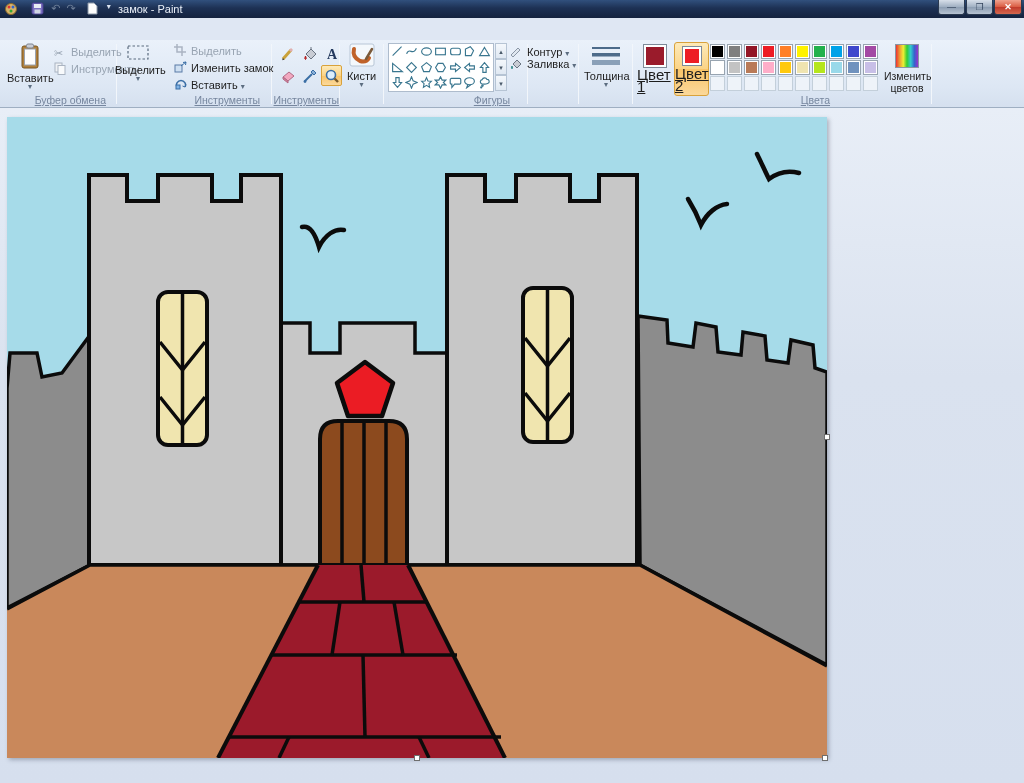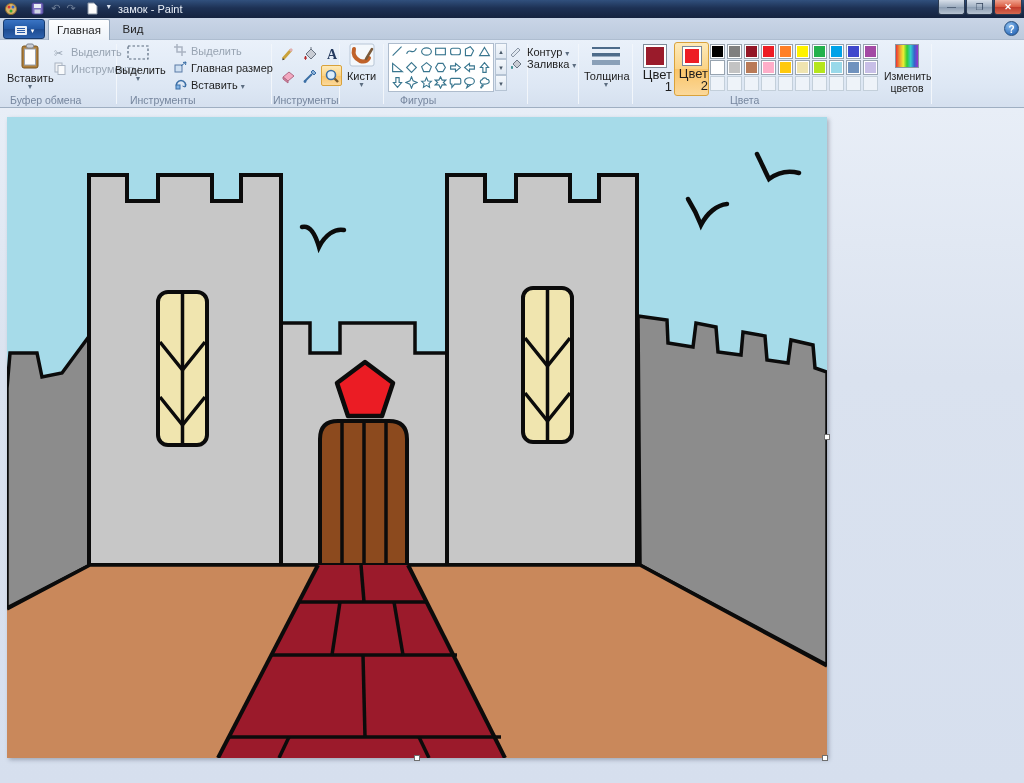--- a/index.html
+++ b/index.html
@@ -33,21 +33,21 @@
   #help-btn { position:absolute; left:1004px; top:3px; width:15px; height:15px; border-radius:50%;
     background:radial-gradient(circle at 35% 30%, #8fc0ef, #3a77c2 65%, #295a9e);
     color:#fff; font-size:10px; font-weight:bold; text-align:center; line-height:15px;
     border:1px solid #27507f; }
 
   
   #ribbon { left:0; top:40px; width:1024px; height:68px;
     background:linear-gradient(#eaf1fa, #dde7f4 70%, #d5e0ef); border-bottom:1px solid #9fafc2; }
   .gdiv { position:absolute; top:4px; width:1px; height:60px; background:#c3cfdf;
     border-right:1px solid #f2f6fb; }
-  .glabel { position:absolute; top:54px; font-size:10.5px; color:#76869e; text-align:left; }
+  .glabel { position:absolute; top:54px; font-size:10.5px; color:#76869e; text-align:right;text-decoration:underline; }
   .bigbtn { position:absolute; top:2px; height:54px; text-align:center; border:1px solid transparent; border-radius:3px; }
   .bigbtn .blab { display:block; margin-top:1px; }
   .dd { color:#5c6d80; font-size:8px; line-height:6px; display:block; }
   .sbtn { position:absolute; height:16px; line-height:15px; white-space:nowrap; }
   .sbtn .ic { display:inline-block; width:14px; vertical-align:middle; margin-right:3px; }
   .sbtn .dd2 { color:#5c6d80; font-size:8px; margin-left:3px; }
   .grayed { color:#98a4b2; }
   .toolcell { position:absolute; width:21px; height:21px; border:1px solid transparent;
     border-radius:2px; text-align:center; }
   .toolcell svg { margin-top:2px; }
@@ -56,22 +56,22 @@
 
   
   #shape-grid { position:absolute; left:388px; top:3px; width:106px; height:49px;
     background:#fff; border:1px solid #aebccd; display:flex; flex-wrap:wrap; padding:0 1px; }
   .shape-cell { width:14.5px; height:15.3px; display:inline-flex; align-items:center; justify-content:center; }
   .shape-cell svg { width:13px; height:13px; stroke:#39768f; fill:none; stroke-width:1.4; }
   .shsc { position:absolute; left:495px; width:12px; height:16px; background:linear-gradient(#f4f8fc,#dfe8f2);
     border:1px solid #b6c4d4; font-size:7px; color:#4a5a6a; text-align:center; line-height:15px; }
 
   
-  .colorbig { position:absolute; top:2px; width:35px; height:54px; text-align:right;
-    font-size:13px; line-height:12px; border-radius:3px; }
+  .colorbig { position:absolute; top:2px; width:35px; height:54px; text-align:left;
+    font-size:15px; line-height:12px; border-radius:3px;text-decoration:underline; }
   .swatch1 { width:24px; height:24px; margin:2px auto 1px; border:1px solid #7e8a98;
     box-shadow:inset 0 0 0 2px #fff; }
   .swatch2 { width:20px; height:20px; margin:3px auto 2px; border:1px solid #7e8a98;
     box-shadow:inset 0 0 0 2px #fff; }
   #palette { position:absolute; left:710px; top:4px; width:172px; }
   .prow { display:flex; margin-bottom:1px; }
   .pcell { width:15px; height:15px; margin-right:2px; border:1px solid #98a4b0;
     box-shadow:inset 0 0 0 1px #fff; }
   .pcell.empty { background:#eef3f9; border:1px solid #c3cfda; box-shadow:none; }
   #edit-colors { position:absolute; left:884px; top:2px; width:46px; height:56px;
@@ -115,34 +115,20 @@
           <path d="M1,1 h6 l3,3 v8 h-9 z" fill="#fdfdfd" stroke="#8a96a6"></path>
         </svg>
     </span>
     <span class="qat-ic" style="margin-left:6px; color:#dce4f0; font-size:8px">▾</span>
     <span id="title-text">замок - Paint</span>
     <div class="winbtn" id="min-btn" style="left:938px; width:27px">—</div>
     <div class="winbtn" id="restore-btn" style="left:966px; width:27px">❐</div>
     <div class="winbtn" id="close-btn" style="left:994px; width:28px">✕</div>
   </div>
 
-  <div id="tabrow" class="abs">
-    <div id="menu-btn">
-      <svg width="14" height="11" style="vertical-align:middle">
-          <rect x="1" y="1" width="12" height="9" rx="1" fill="#fff" opacity=".9"></rect>
-          <line x1="3" y1="3.5" x2="11" y2="3.5" stroke="#2a5ca8"></line>
-          <line x1="3" y1="5.5" x2="11" y2="5.5" stroke="#2a5ca8"></line>
-          <line x1="3" y1="7.5" x2="11" y2="7.5" stroke="#2a5ca8"></line>
-        </svg>
-      <span style="font-size:7px">▾</span>
-    </div>
-    <div class="tab" id="tab-home">Главная</div>
-    <div class="tab" id="tab-view">Вид</div>
-    <div id="help-btn">?</div>
-  </div>
 
   <div id="ribbon" class="abs">
     <div class="gdiv" style="left:116px"></div>
     <div class="gdiv" style="left:271px"></div>
     <div class="gdiv" style="left:339px"></div>
     <div class="gdiv" style="left:383px"></div>
     <div class="gdiv" style="left:527px"></div>
     <div class="gdiv" style="left:578px"></div>
     <div class="gdiv" style="left:632px"></div>
     <div class="gdiv" style="left:931px"></div>
@@ -180,21 +166,21 @@
     </div>
     <div class="sbtn grayed" style="left:174px; top:4px">
       <span class="ic"><svg width="12" height="12">
             <path d="M3,0 v8 h9 M0,3 h8 v9" fill="none" stroke="#aab4c2" stroke-width="1.5"></path>
           </svg></span><span>Выделить</span>
     </div>
     <div class="sbtn" style="left:174px; top:21px">
       <span class="ic"><svg width="13" height="12">
             <rect x="1" y="4" width="7" height="7" fill="#cfe0f2" stroke="#5a7ba6"></rect>
             <path d="M7,5 L12,1 M12,1 l-3,.5 M12,1 l-.5,3" stroke="#3a6ea5" fill="none"></path>
-          </svg></span><span>Главная размер</span>
+          </svg></span><span>Изменить замок</span>
     </div>
     <div class="sbtn" style="left:174px; top:38px">
       <span class="ic"><svg width="13" height="12">
             <path d="M3,9 a4.5,4.5 0 1 1 8,0" fill="none" stroke="#3a6ea5" stroke-width="1.5"></path>
             <path d="M11,9 l-2.5,-1 M11,9 l1,-2.5" stroke="#3a6ea5" fill="none"></path>
             <rect x="2" y="7" width="4" height="4" fill="#7fb2e5" stroke="#3a6ea5"></rect>
           </svg></span><span>Вставить</span><span class="dd2">▾</span>
     </div>
     <span class="glabel" style="left:130px; width:130px">Инструменты</span>
 

